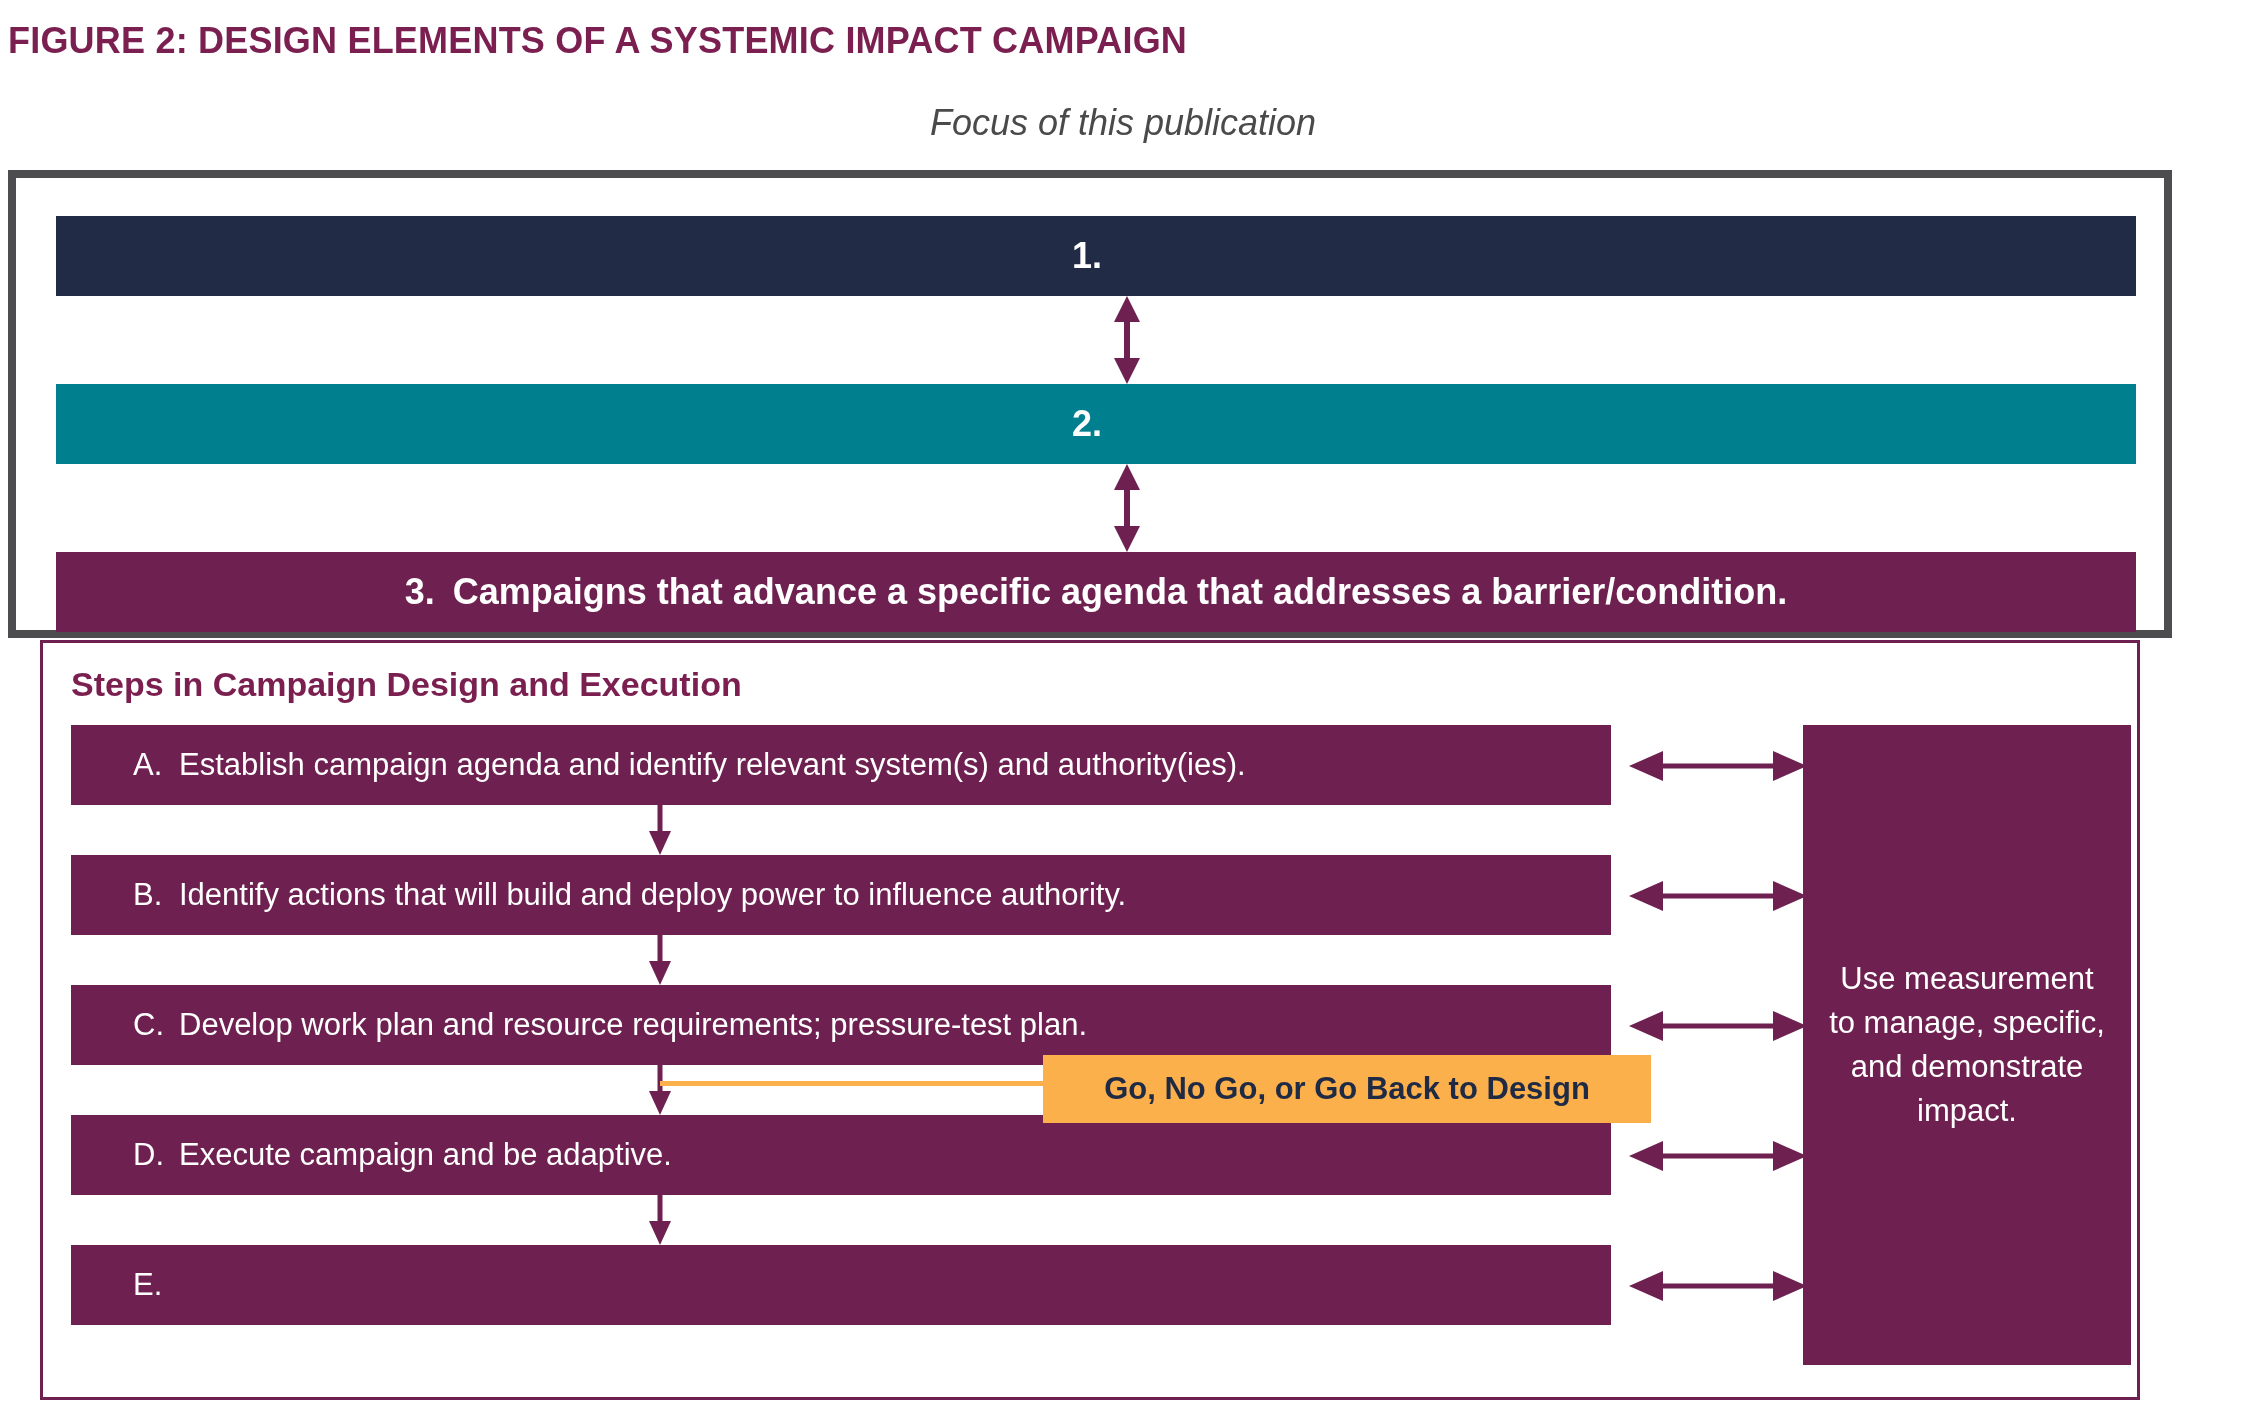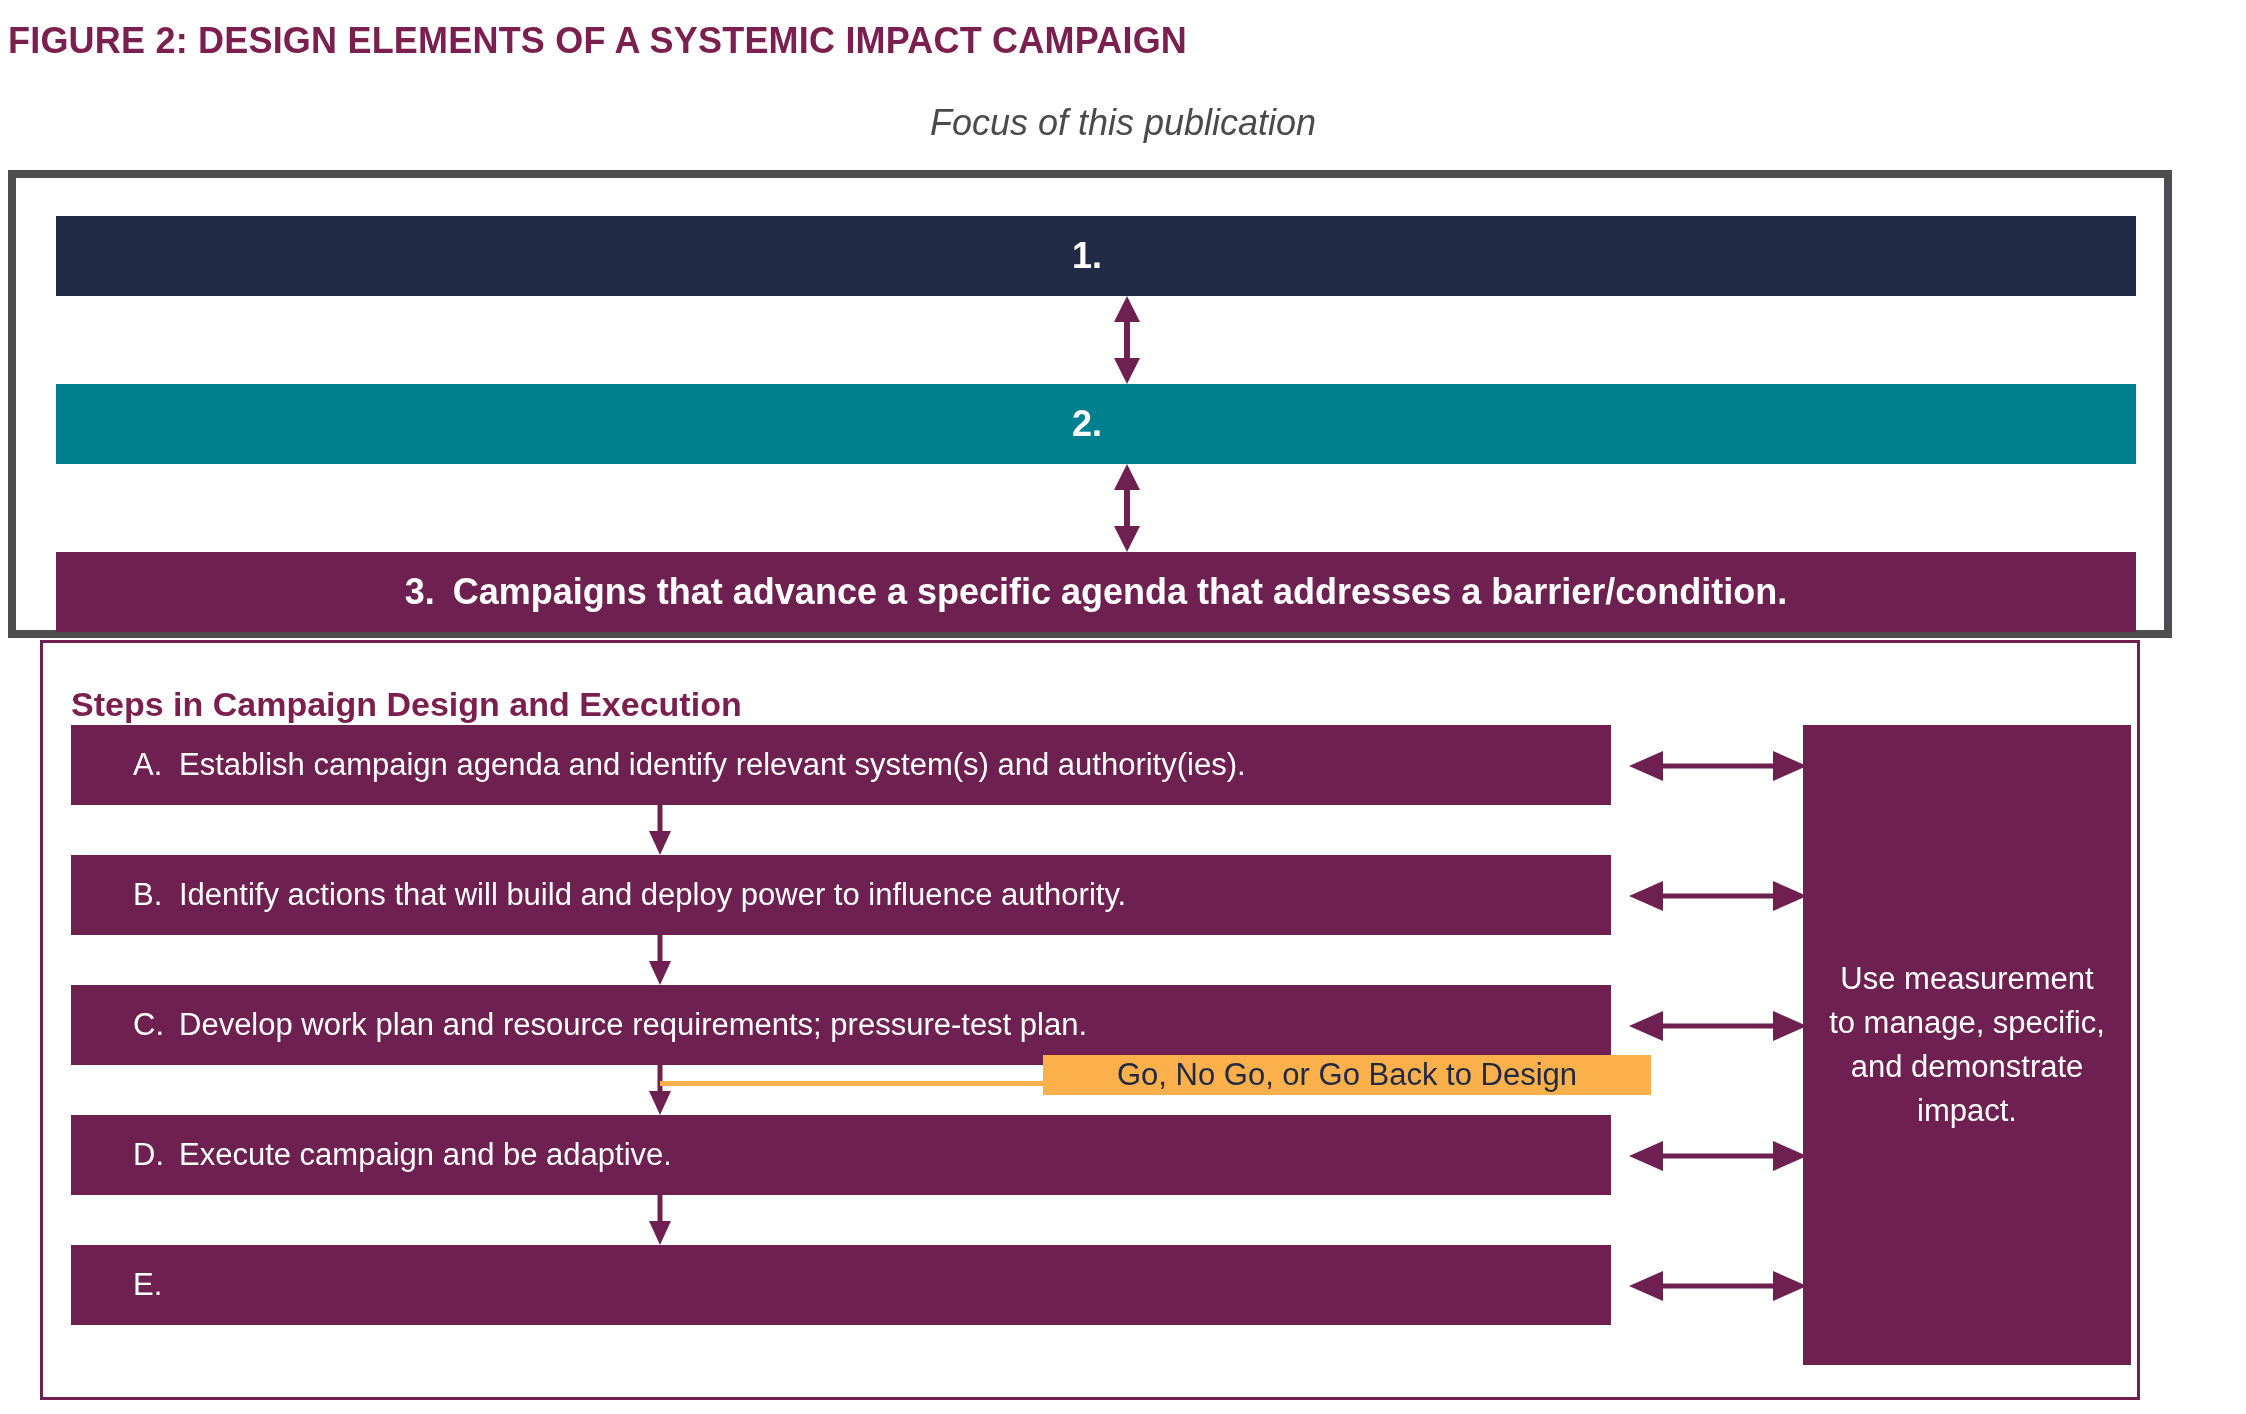--- a/index.html
+++ b/index.html
@@ -56,21 +56,21 @@
   .bottom-frame{
     position:absolute;
     left:40px;top:640px;
     width:2100px;height:760px;
     border:3px solid #6E2150;
     box-sizing:border-box;
     background:#ffffff;
   }
   .steps-heading{
     position:absolute;left:28px;top:22px;
-    font-size:34px;font-weight:bold;color:#7A1F4F;margin-top:20px;
+    font-size:34px;font-weight:bold;color:#7A1F4F;
   }
   .step-box{
     position:absolute;left:28px;
     width:1540px;height:80px;
     background:#6E2150;
     color:#ffffff;
     display:flex;align-items:center;
     box-sizing:border-box;
     padding-left:62px;
     font-size:31px;
@@ -93,25 +93,25 @@
     position:absolute;left:1586px;width:178px;height:46px;
   }
   .harrow svg{display:block;}
   .vsingle{
     position:absolute;left:604px;width:26px;
   }
   .vsingle svg{display:block;}
   .go-box{
     position:absolute;
     left:1000px;top:412px;
-    width:608px;height:40px;
+    width:608px;height:68px;
     background:#FBB04C;
     color:#1F2A44;
     display:flex;align-items:center;justify-content:center;
-    font-size:31px;font-weight:normal;
+    font-size:31px;font-weight:bold;
     box-sizing:border-box;
   }
   .go-connector{
     position:absolute;
     left:617px;top:438px;
     width:385px;height:5px;
     background:#FBB04C;
   }
 </style>
 </head>

